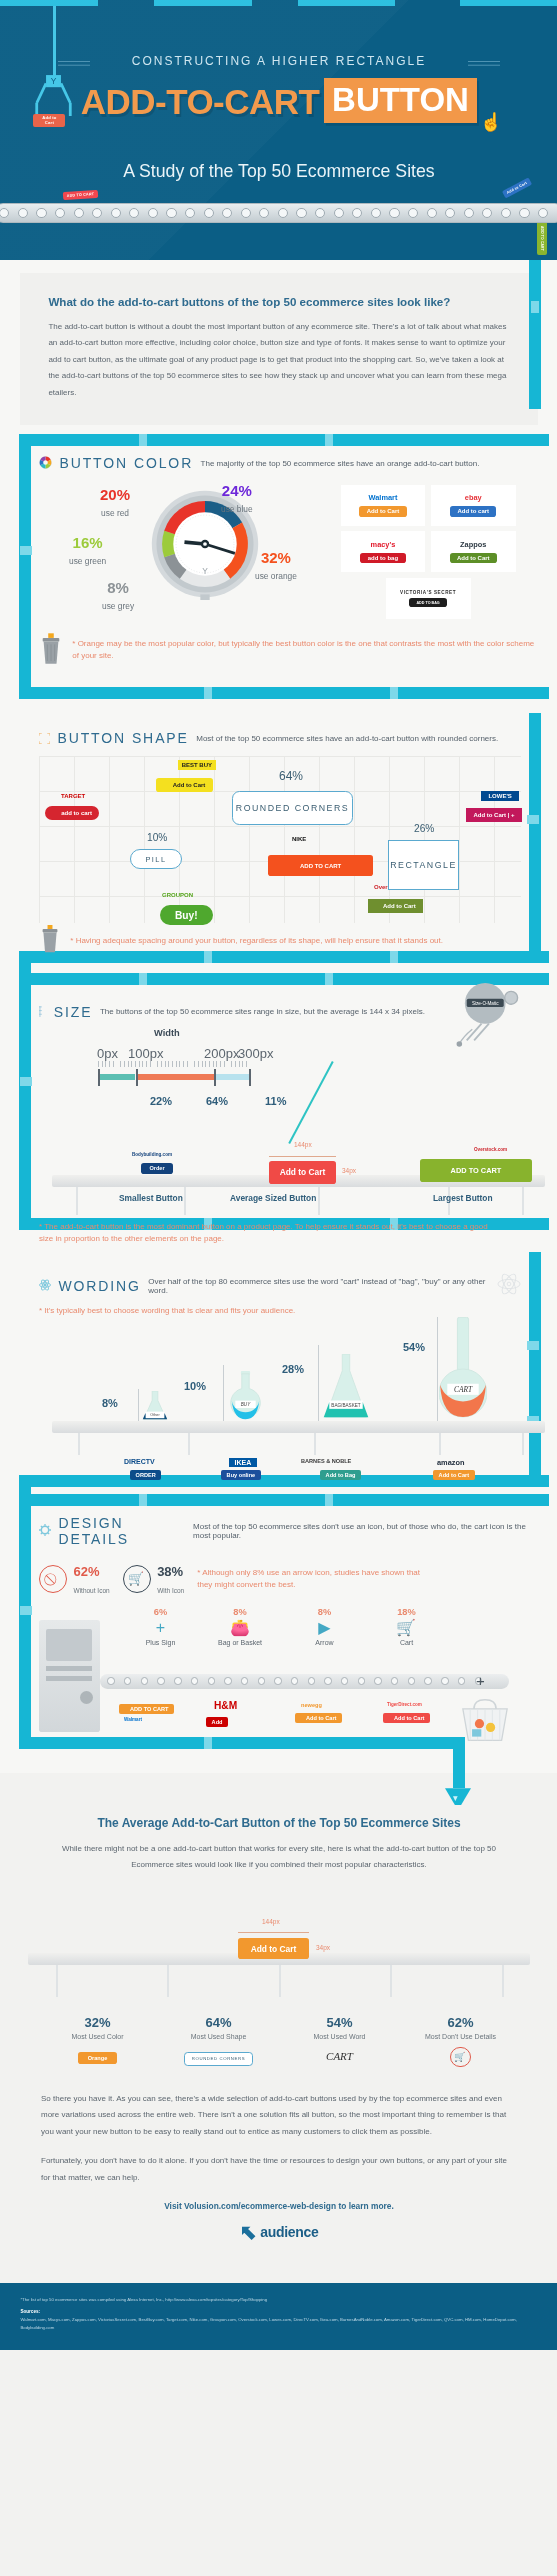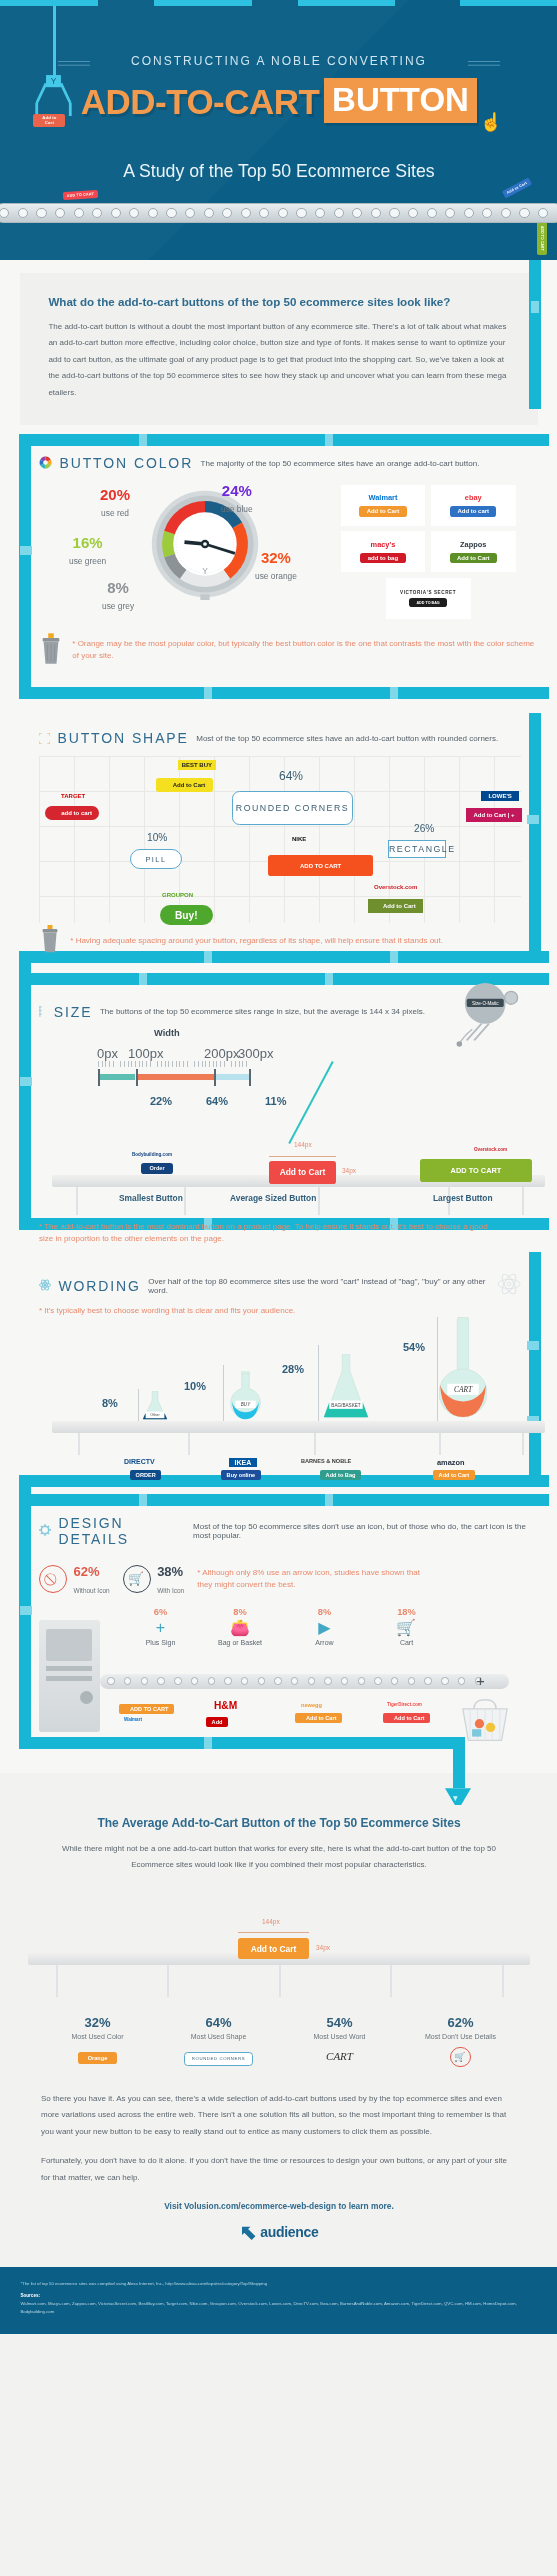--- a/index.html
+++ b/index.html
@@ -169,21 +169,21 @@
           <text x="22" y="10" font-size="9" fill="#0b5e85" text-anchor="middle" font-family="Liberation Sans">Y</text>
           <path d="M4 30 L14 9 M40 30 L30 9 M4 30 L4 44 M40 30 L40 44" stroke="#46c8e8" stroke-width="3" fill="none"></path>
         </svg>
       </div>
       <div class="minibtn" style="left:7.4px; top:108px; background:#e8644a; width:32px; text-align:center;">Add to Cart</div>
     </div>
     <div class="minibtn" style="left:63px; top:191px; background:#f2474f; transform:rotate(-4deg); font-size:3.7px;">ADD TO CART</div>
     <div class="minibtn" style="right:26px; top:184px; background:#2d72c4; transform:rotate(-28deg); font-size:3.7px;">Add to Cart</div>
     <div class="minibtn" style="right:11px; top:221px; background:#8ab52f; writing-mode:vertical-rl; font-size:3.3px; padding:4.6px 2.8px;">ADD TO CART</div>
 
-    <div class="kicker">CONSTRUCTING A NOBLE CONVERTING</div>
+    <div class="kicker">CONSTRUCTING A HIGHER RECTANGLE</div>
     <div class="bigtitle">
       <span class="t1">ADD-TO-CART</span>
       <span class="t2">BUTTON</span>
     </div>
     <div class="cursor">☝</div>
     <div class="subtitle">A Study of the Top 50 Ecommerce Sites</div>
     <div class="conveyor">
       <b></b>
         <b></b>
       <b></b>
@@ -380,21 +380,21 @@
 
         <div class="brandlab" style="left:442px; top:35px; color:#fff; background:#004990; padding:1.9px 7.4px;">LOWE'S</div>
         <div class="chipbtn" style="left:427px; top:52px; background:#c2185b;">Add to Cart  |  +</div>
 
         <div class="brandlab" style="left:335px; top:128px; color:#cc2229;">Overstock.com</div>
         <div class="chipbtn" style="left:329px; top:143px; background:#6f8f2f; padding-left:15px;">Add to Cart</div>
 
         <div class="pctlab" style="left:240px; top:13px;">64%</div>
         <div class="shapebox" style="left:193px; top:35px; width:121px; padding:11px 0; border-radius:7.4px;">ROUNDED CORNERS</div>
         <div class="pctlab" style="left:375px; top:67px; font-size:10.2px;">26%</div>
-        <div class="shapebox" style="left:349px; top:84px; width:58px; padding:3px 0;">RECTANGLE</div>
+        <div class="shapebox" style="left:349px; top:84px; width:71px; padding:19px 0;">RECTANGLE</div>
         <div class="pctlab" style="left:108px; top:76px; font-size:10.2px;">10%</div>
         <div class="shapebox" style="left:91px; top:93px; width:52px; padding:4.6px 0; border-radius:928px; font-size:7.4px;">PILL</div>
       </div>
 
       <div style="display:flex; align-items:center; gap:9.3px; margin-top:1.9px;">
         <span>
           <svg width="22" height="28" viewBox="0 0 26 34">
             <rect x="10" y="0" width="6" height="5" fill="#f4a81e"></rect>
             <rect x="4" y="5" width="18" height="4" rx="1" fill="#8c9296"></rect>
             <path d="M5 9 L21 9 L19 33 L7 33 Z" fill="#9aa1a6"></path>
@@ -763,21 +763,21 @@
       </div>
       <div class="avgstat">
         <div class="n">62%</div>
         <div class="l">Most Don't Use Details</div>
         <div style="display:inline-flex; align-items:center; justify-content:center; width:20.4px; height:20.4px;
                     border:1.9px solid #e05a4a; border-radius:50%; font-size:9.3px; color:#3b4a57;">🛒</div>
       </div>
     </div>
   </div>
 
-  <div style="background:#f2f2f0; padding:24px 0 23px;">
+  <div style="background:#f2f2f0; padding:24px 0 39px;">
     <p class="outro">So there you have it.  As you can see, there's a wide selection of add-to-cart buttons used by by the top ecommerce sites and even more variations used across the entire web.  There isn't a one solution fits all button, so the most important thing to remember is that you want your new button to be easy to really stand out to entice as many customers to click them as possible.</p>
     <p class="outro" style="margin-top:13px;">Fortunately, you don't have to do it alone. If you don't have the time or resources to design your own buttons, or any part of your site for that matter, we can help.</p>
     <div class="cta">Visit Volusion.com/ecommerce-web-design to learn more.</div>
     <div class="vol">
       <span class="vmark">⬉</span>
       <span class="vtxt">audience</span>
     </div>
   </div>
 
   <footer>

